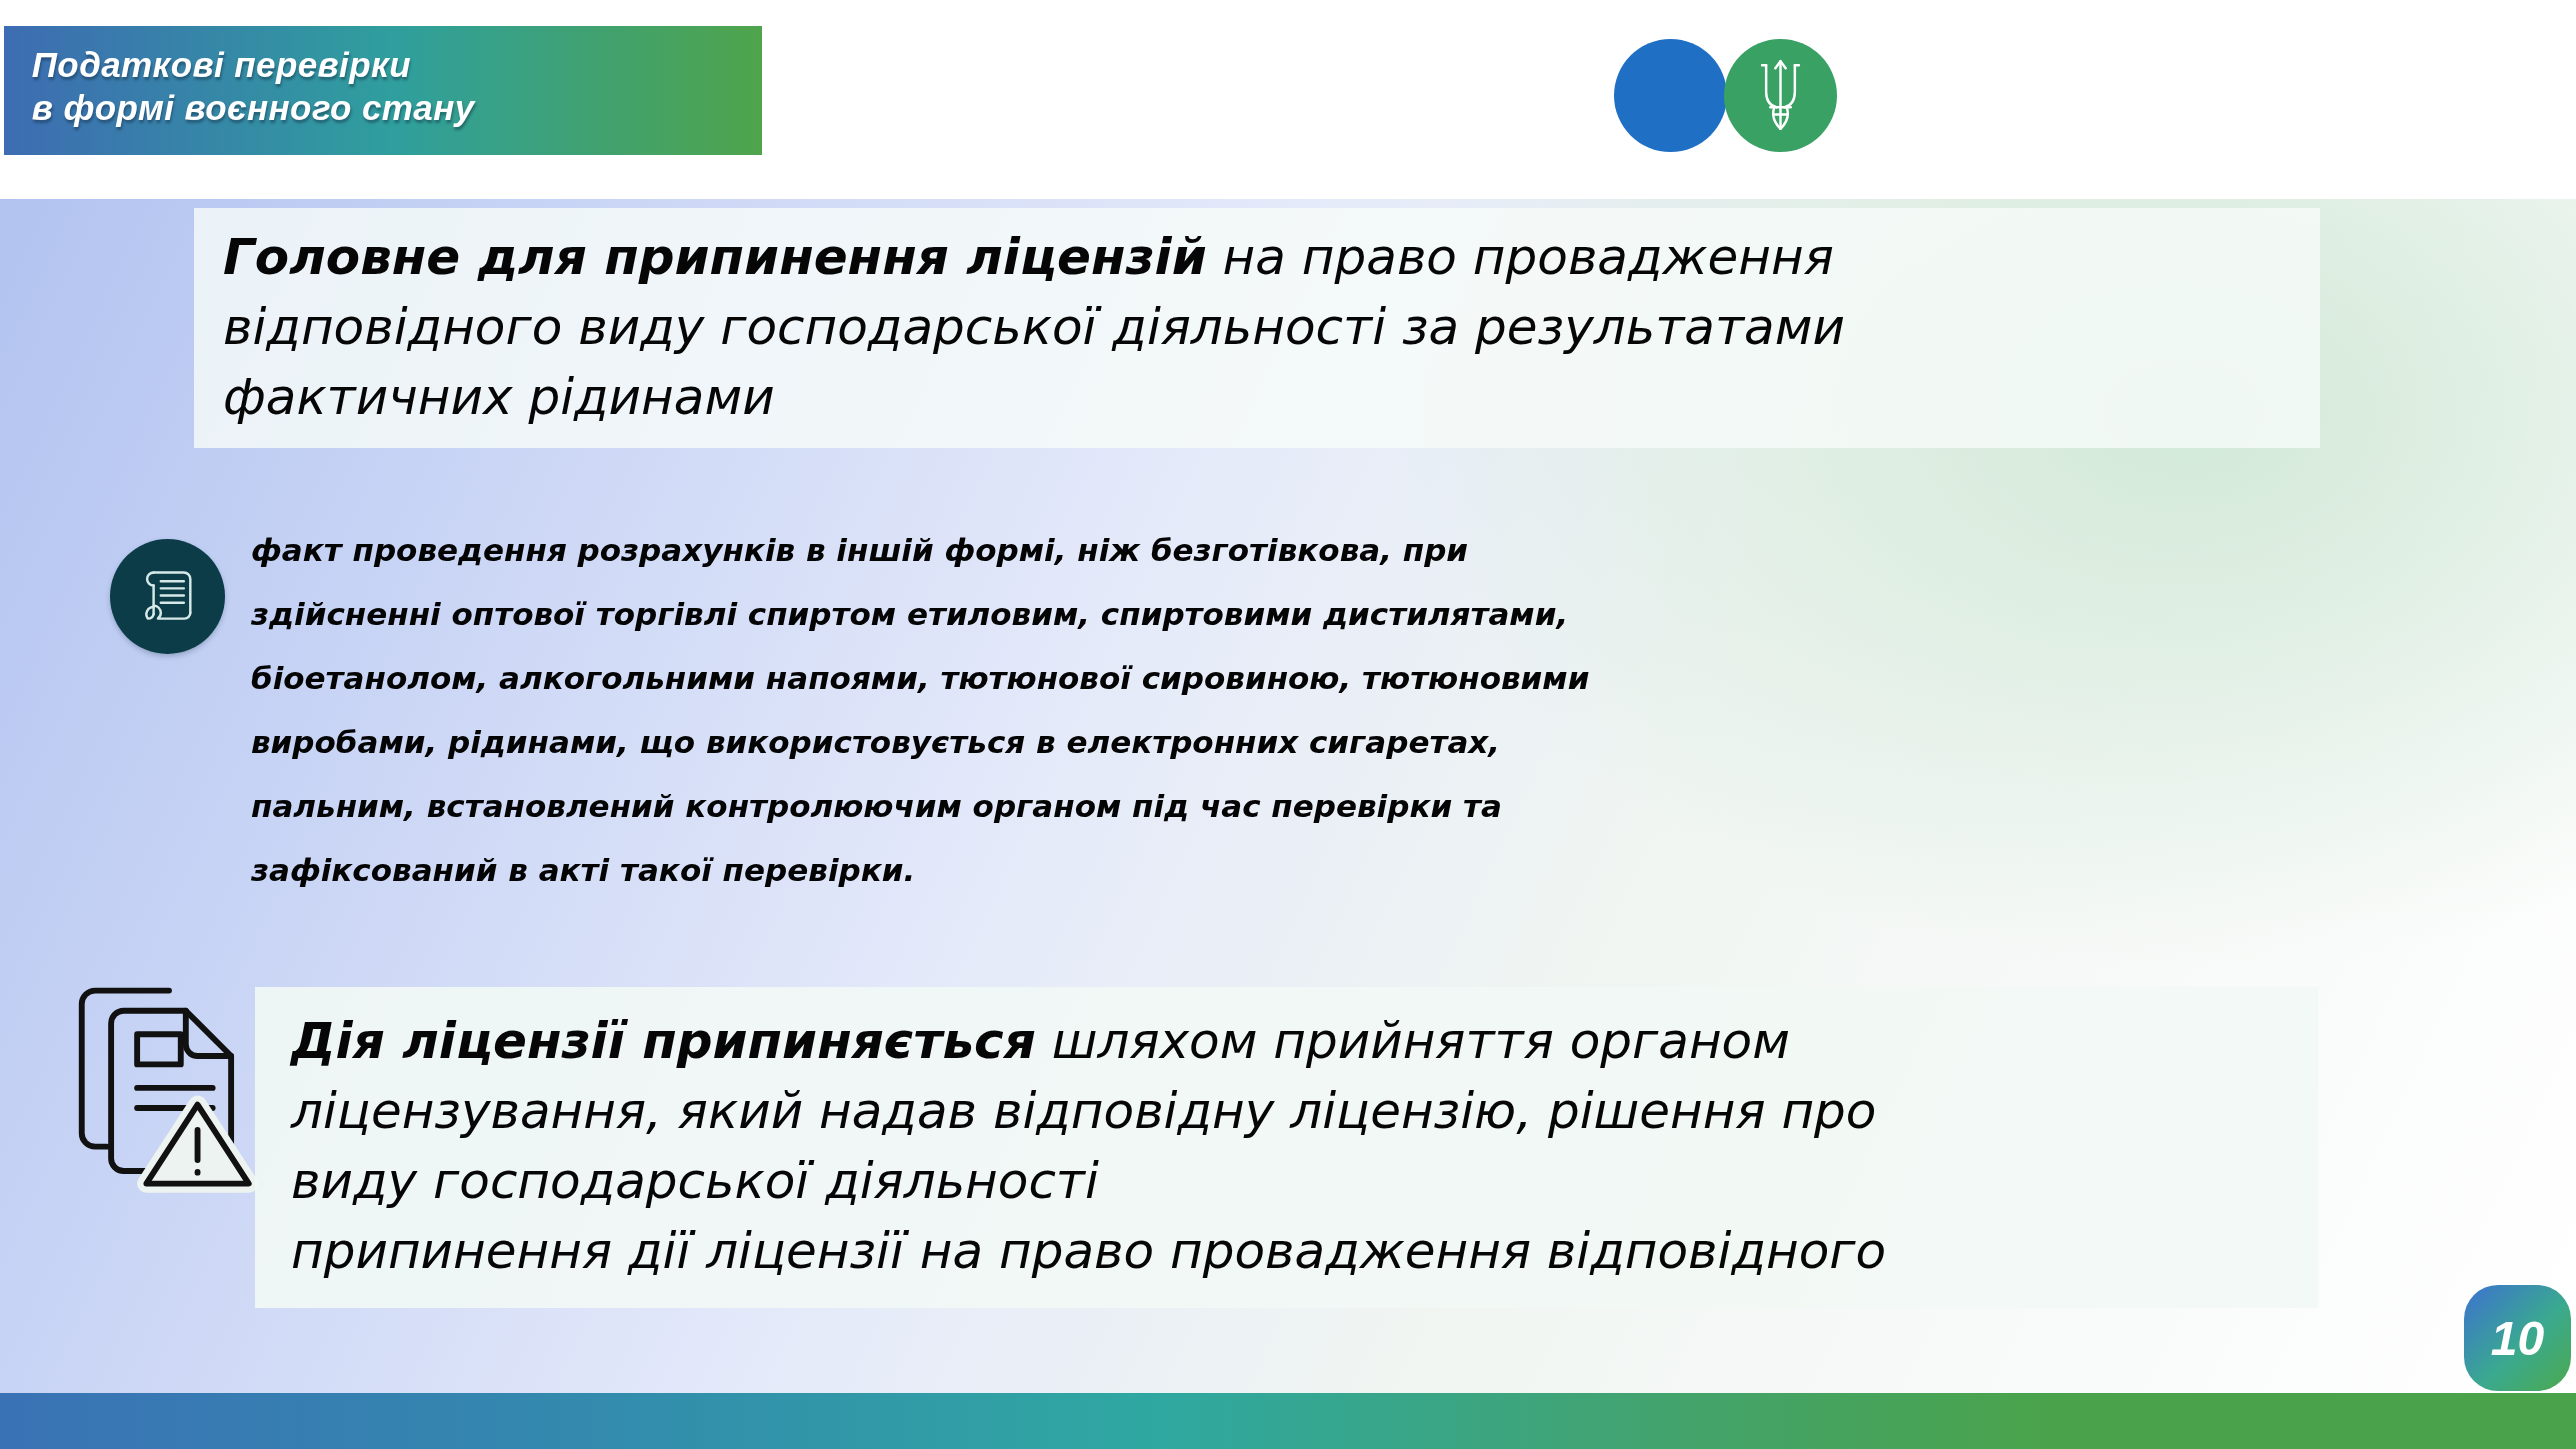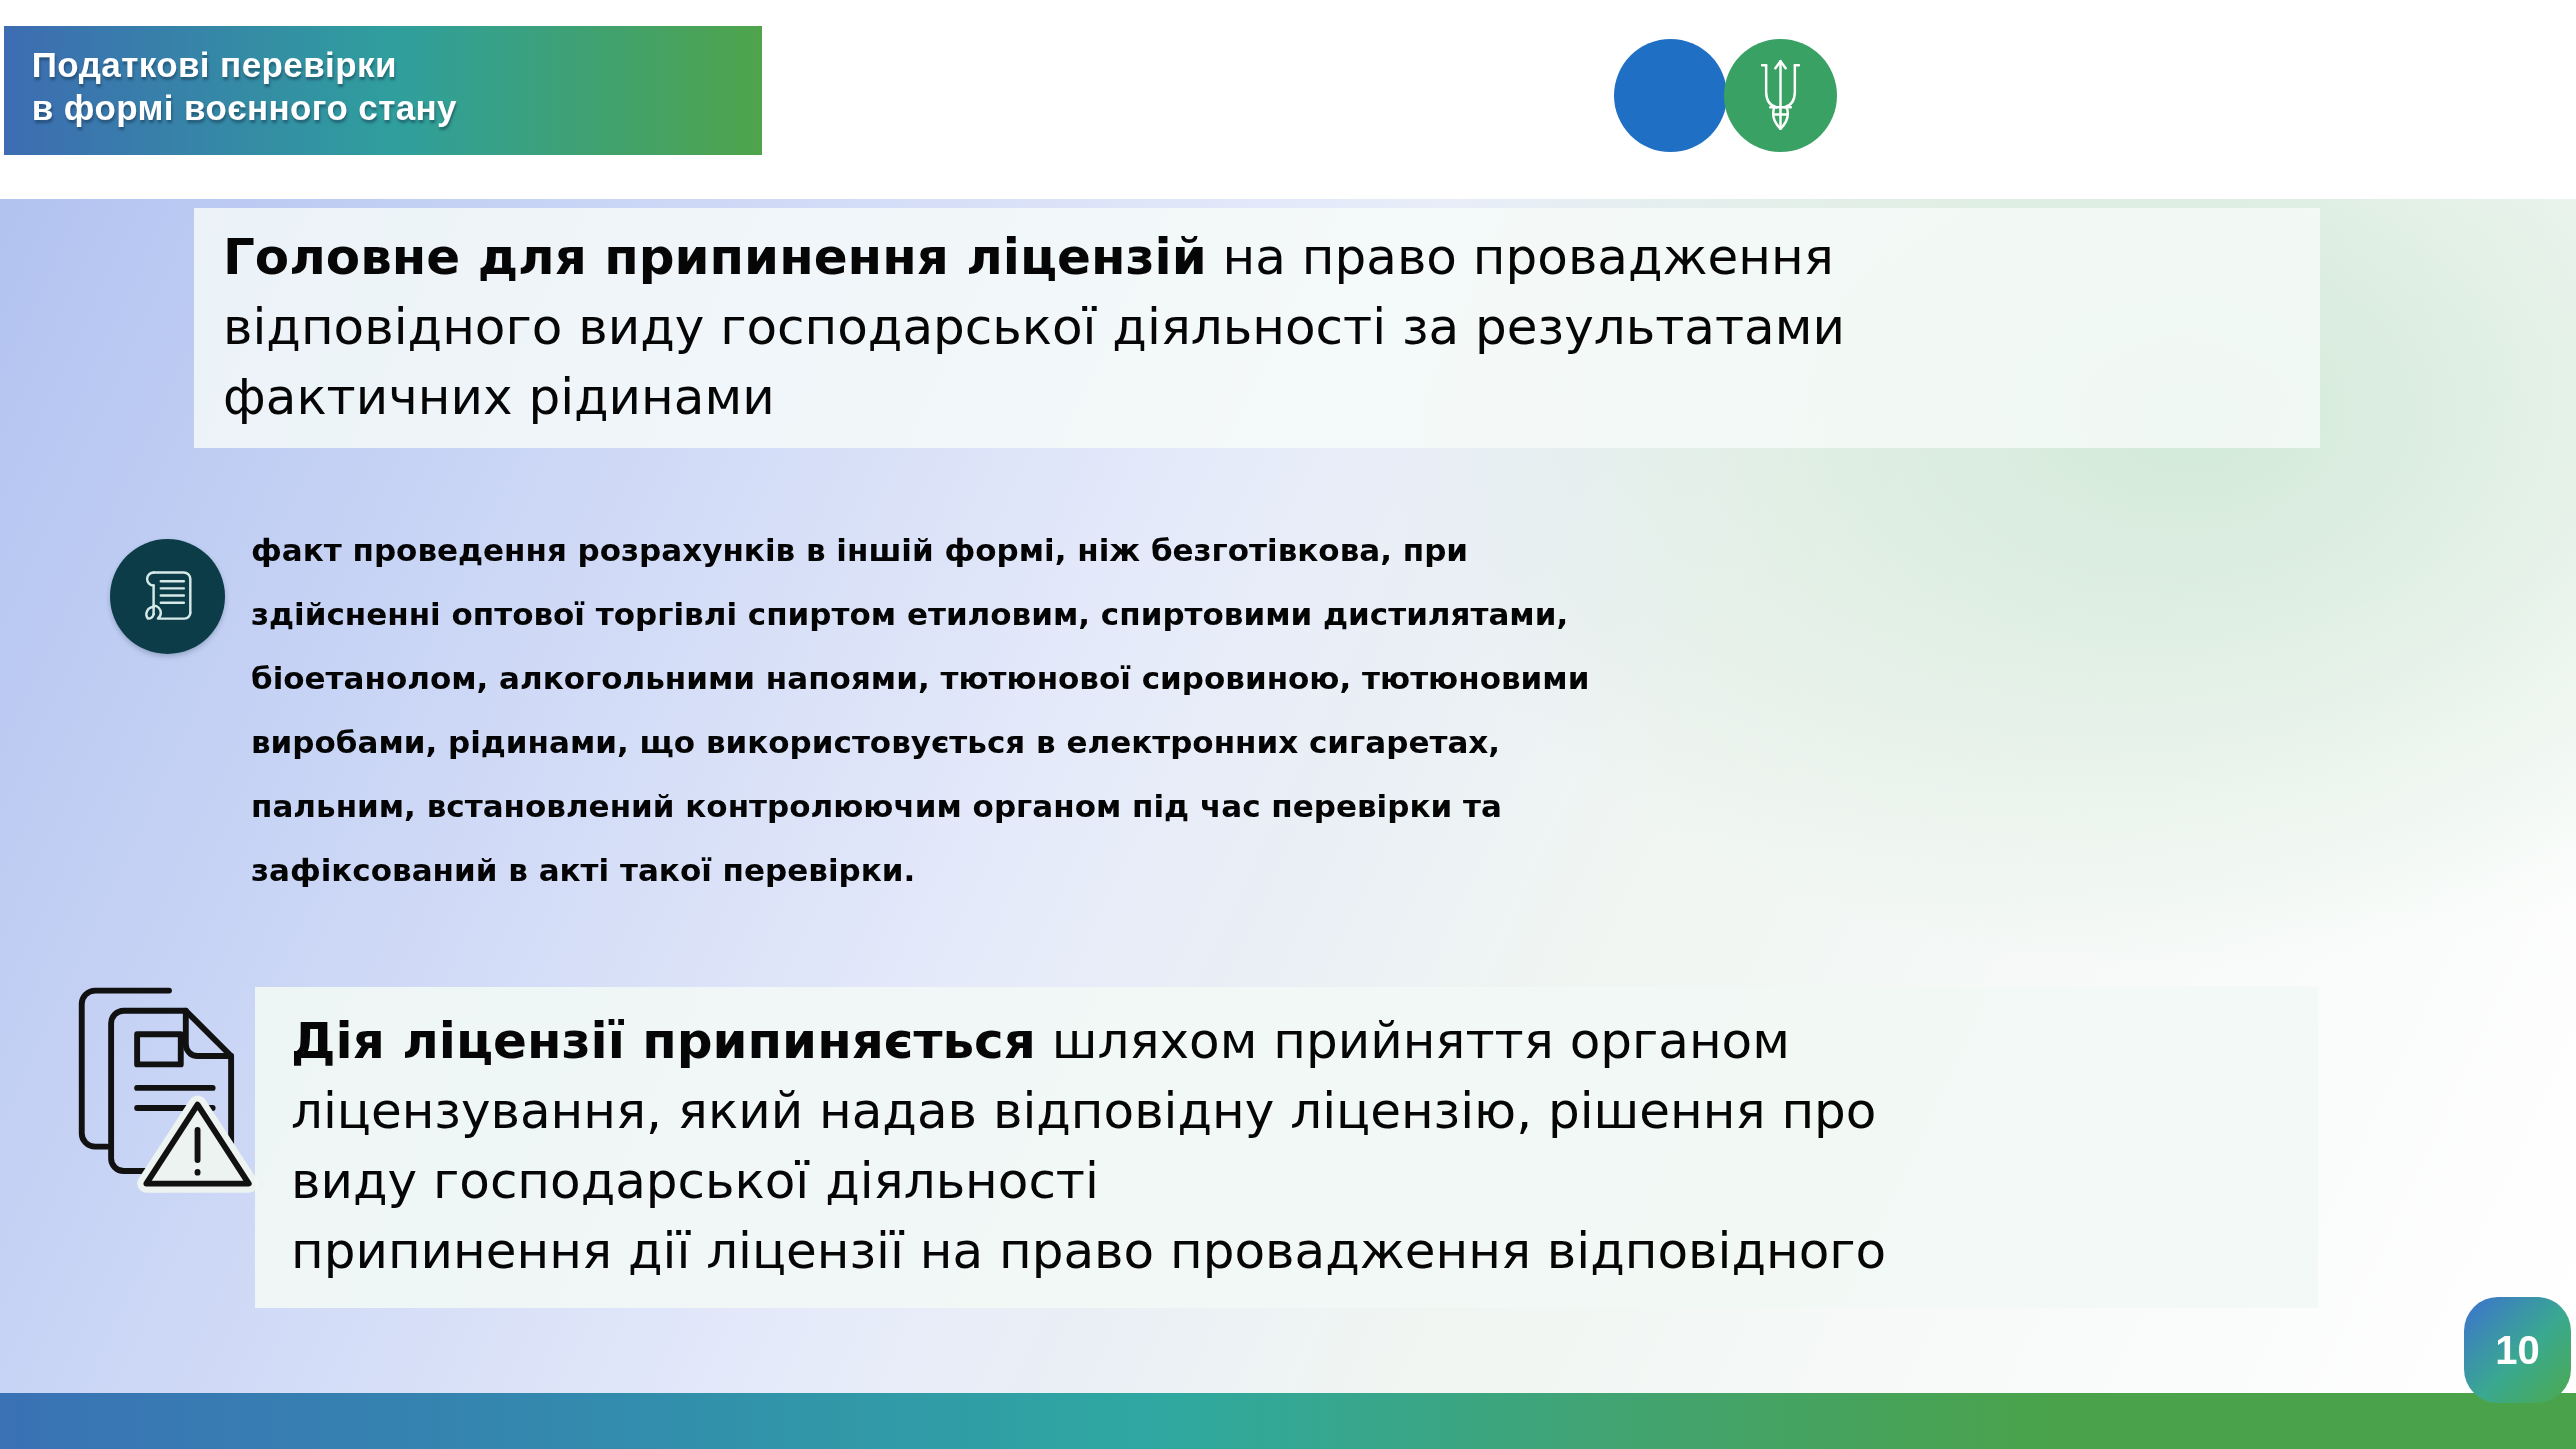--- a/index.html
+++ b/index.html
@@ -1,21 +1,21 @@
 <!DOCTYPE html>
 <html style="font-size:13.7px"><head>
 <meta charset="utf-8">
 <style>
   html,body{margin:0;padding:0;}
   body{
     width:2576px;height:1449px;
     font-family:"Liberation Sans", sans-serif;
     overflow:hidden;
   }
-  .slide{position:relative;width:2576px;height:1449px;background:#ffffff;}
+  .slide{position:relative;width:2576px;height:1449px;background:#ffffff;font-style:italic;}
 
   
   .header{position:absolute;left:0;top:0;width:2576px;height:199px;background:#ffffff;}
   .topic-badge{
     position:absolute;left:4.3px;top:26px;width:758px;height:129px;
     background:linear-gradient(90deg,#3d6cb2 0%,#2f9f9d 52%,#4fa44b 100%);
     color:#ffffff;font-weight:bold;font-size:35px;line-height:43px;
     padding:17px 0 0 27.5px;box-sizing:border-box;
     text-shadow:0.9px 2.6px 2.6px rgba(15,40,60,0.45);
     letter-spacing:0.4px;
@@ -69,24 +69,23 @@
     font-size:50px;line-height:70px;color:#060606;
   }
   .l-line{white-space:nowrap;}
   .doc-icon{position:absolute;left:70px;top:781px;width:193px;height:215px;}
 
   
   .page-badge{
     position:absolute;left:2464px;top:1285px;width:107px;height:106px;
     border-radius:34px;
     background:linear-gradient(135deg,#3c7ac7 8%,#3aa98f 55%,#4ca94e 100%);
-    color:#ffffff;font-weight:bold;font-size:40px;
+    color:#ffffff;font-weight:bold;font-size:48px;
     display:flex;align-items:center;justify-content:center;
     z-index:3;
-    margin-top:12px;
   }
   .bottom-bar{
     position:absolute;left:0;top:1393px;width:2576px;height:57px;
     background:linear-gradient(90deg,#3a72b5 0%,#3389ae 22%,#2fa8a1 45%,#43a36c 65%,#4aa34a 80%,#4aa34a 100%);
     z-index:2;
   }
   svg{display:block;}
 </style>
 </head>
 <body>

